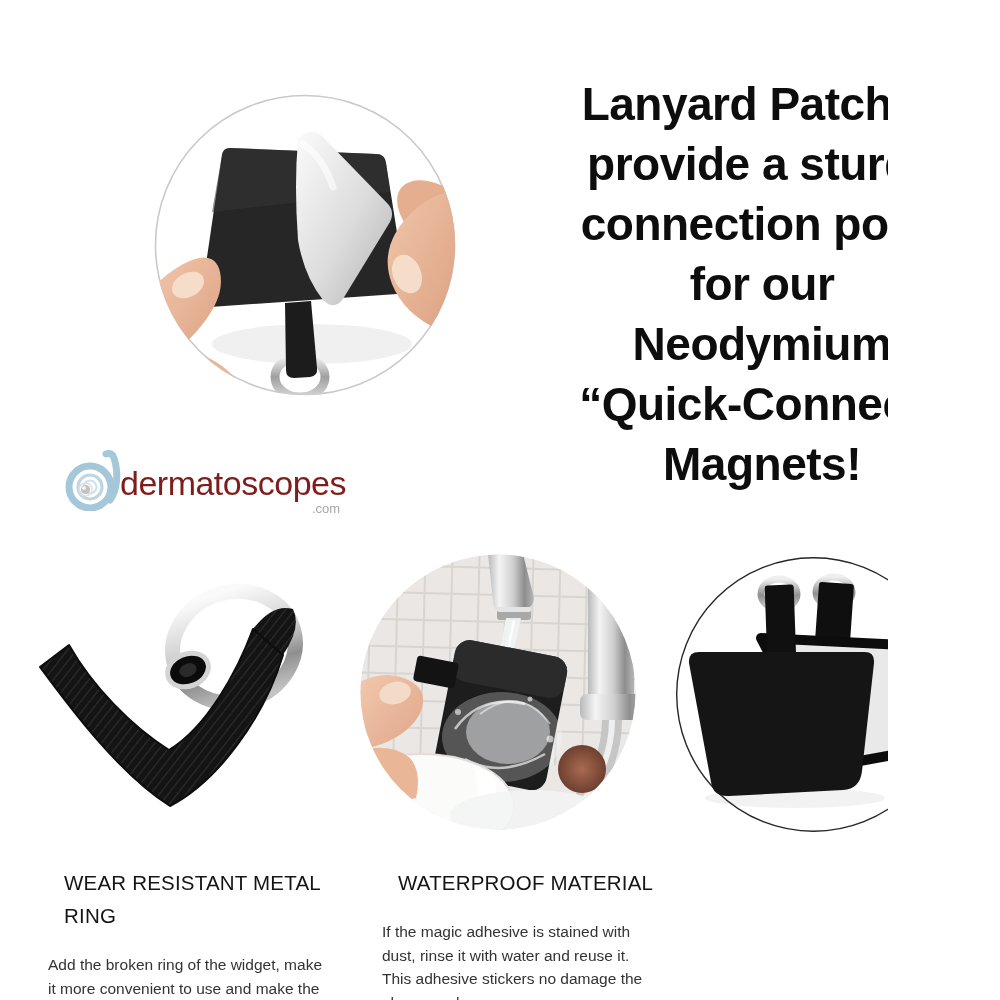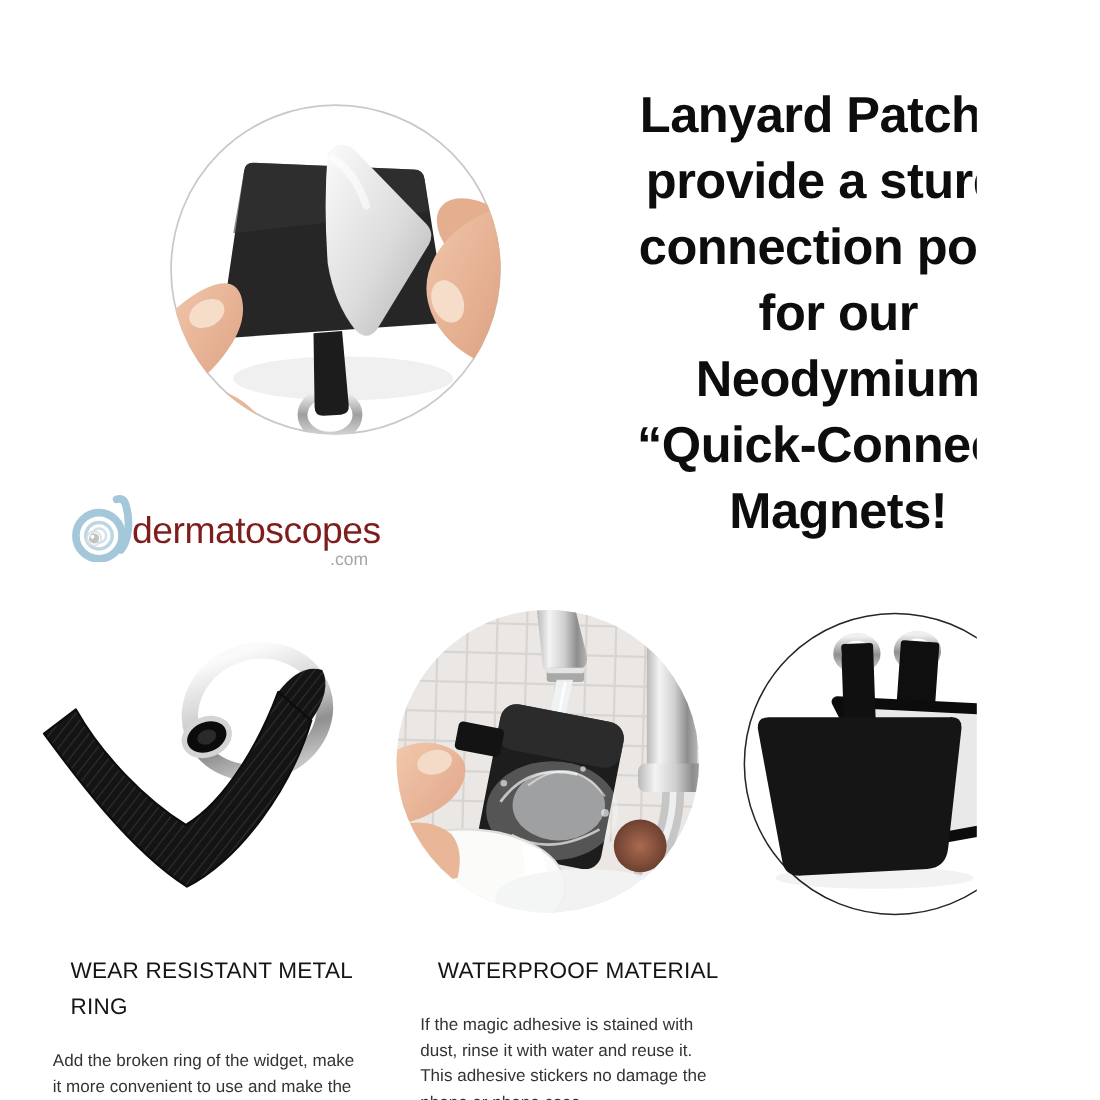--- a/index.html
+++ b/index.html
@@ -6,22 +6,22 @@
   .page{position:relative;width:888px;height:1000px;background:#ffffff;overflow:hidden;
         font-family:"Liberation Sans", sans-serif;}
   .headline{position:absolute;left:538px;top:74px;width:448px;text-align:center;
             font-weight:bold;font-size:46px;line-height:60px;letter-spacing:-0.5px;
             color:#0d0d0d;white-space:pre-line;}
   .hero-photo{position:absolute;left:152px;top:92px;}
   .brand{position:absolute;left:0;top:0;width:0;height:0;}
   .brand-icon{position:absolute;left:62px;top:449px;}
   .brand-name{position:absolute;left:120px;top:462px;font-size:34px;line-height:42px;
               color:#7f1d1d;letter-spacing:-0.5px;}
-  .brand-tld{position:absolute;left:300px;top:501px;width:52px;text-align:left;
-             font-size:16px;color:#a6a6a6;}
+  .brand-tld{position:absolute;left:300px;top:501px;width:52px;text-align:center;
+             font-size:13px;color:#a6a6a6;}
   .ph1{position:absolute;left:10px;top:575px;}
   .ph2{position:absolute;left:360px;top:554px;}
   .ph3{position:absolute;left:675px;top:556px;}
   .col{position:absolute;top:850px;width:302px;}
   .col1{left:48px;} .col2{left:382px;} .col3{left:678px;}
   .col h3{margin:16px;font-size:20.5px;line-height:33px;font-weight:normal;color:#151515;
           letter-spacing:0.2px;white-space:pre-line;}
   .col p{margin:21px 0 0 0;font-size:15.5px;line-height:23.5px;color:#333333;white-space:pre-line;}
 </style>
 </head>

